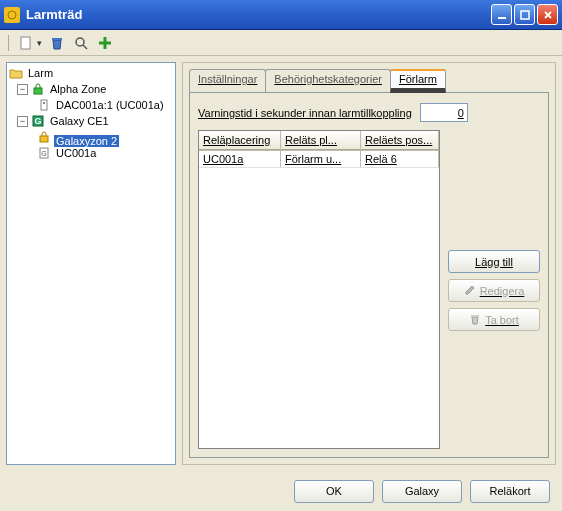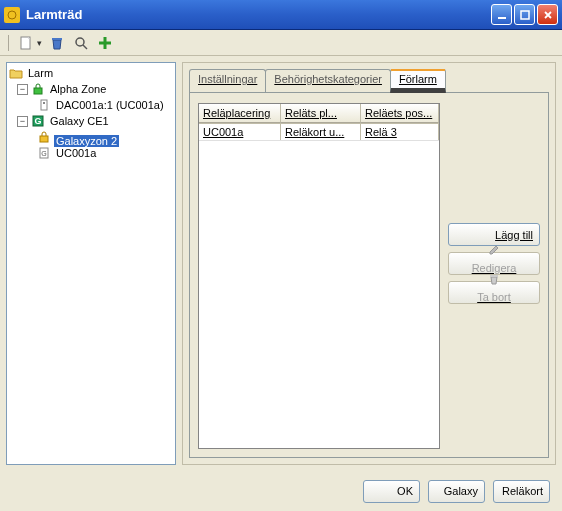--- a/index.html
+++ b/index.html
@@ -132,34 +132,34 @@
     overflow:hidden; text-overflow:ellipsis; white-space:nowrap;
   }
   .th { background:linear-gradient(to bottom,#fff,#ece9d8); border-bottom:1px solid #aca899; height:19px; display:flex;align-items:center;}
   .c1{width:82px;} .c2{width:80px;} .c3{flex:1;}
   .trow { border-bottom:1px solid #e0e0e0; height:17px;}
   .tbody-fill { flex:1; background:#fff;}
   .side-btns { display:flex; flex-direction:column; gap:6px; width:92px; padding-top:120px;}
   .btn {
     height:23px; border:1px solid #7f9db9; border-radius:3px;
     background:linear-gradient(to bottom,#fff,#e8e8e0);
-    display:flex;align-items:center;justify-content:flex-end;gap:4px;
+    display:flex;align-items:center;justify-content:center;gap:4px;
     cursor:pointer;
     padding:0 6px;
   }
-  .btn.disabled { color:#a0a0a0; border-color:#c0bca8; cursor:default;flex-direction:column;}
+  .btn.disabled { color:#a0a0a0; border-color:#c0bca8; cursor:default;}
   .footer {
     height:40px;
     display:flex;
     justify-content:flex-end;
     align-items:center;
     padding:0 12px;
     gap:8px;
   }
-  .btn.footer-btn { width:57px; }
+  .btn.footer-btn { width:80px; }
 </style>
 </head>
 <body>
 
 <div class="titlebar">
   <div class="app-icon">
     <svg width="10" height="10" viewBox="0 0 10 10">
         <circle cx="5" cy="5" r="4" fill="#f0c020" stroke="#a07000"></circle>
       </svg>
   </div>
@@ -276,31 +276,35 @@
     </div>
   </div>
 
   <div class="right-panel">
     <div class="tabs">
       <div class="tab">Inställningar</div>
       <div class="tab">Behörighetskategorier</div>
       <div class="tab active">Förlarm</div>
     </div>
     <div class="tab-body">
+      <div class="row1">
+        <span>Varningstid i sekunder innan larmtillkoppling</span>
+        <input type="text" value="0" style="">
+      </div>
       <div class="tab-lower">
         <div class="table-wrap">
           <div class="thead">
             <div class="th c1">Reläplacering</div>
             <div class="th c2">Reläts pl...</div>
             <div class="th c3">Reläets pos...</div>
           </div>
           <div class="trow">
             <div class="td c1">UC001a</div>
-            <div class="td c2">Reläkort u...</div>
-            <div class="td c3">Relä 3</div>
+            <div class="td c2">Förlarm u...</div>
+            <div class="td c3">Relä 6</div>
           </div>
           <div class="tbody-fill"></div>
         </div>
         <div class="side-btns">
           <div class="btn">
             <span>Lägg till</span>
           </div>
           <div class="btn disabled">
             <span>
               <svg width="12" height="12">

